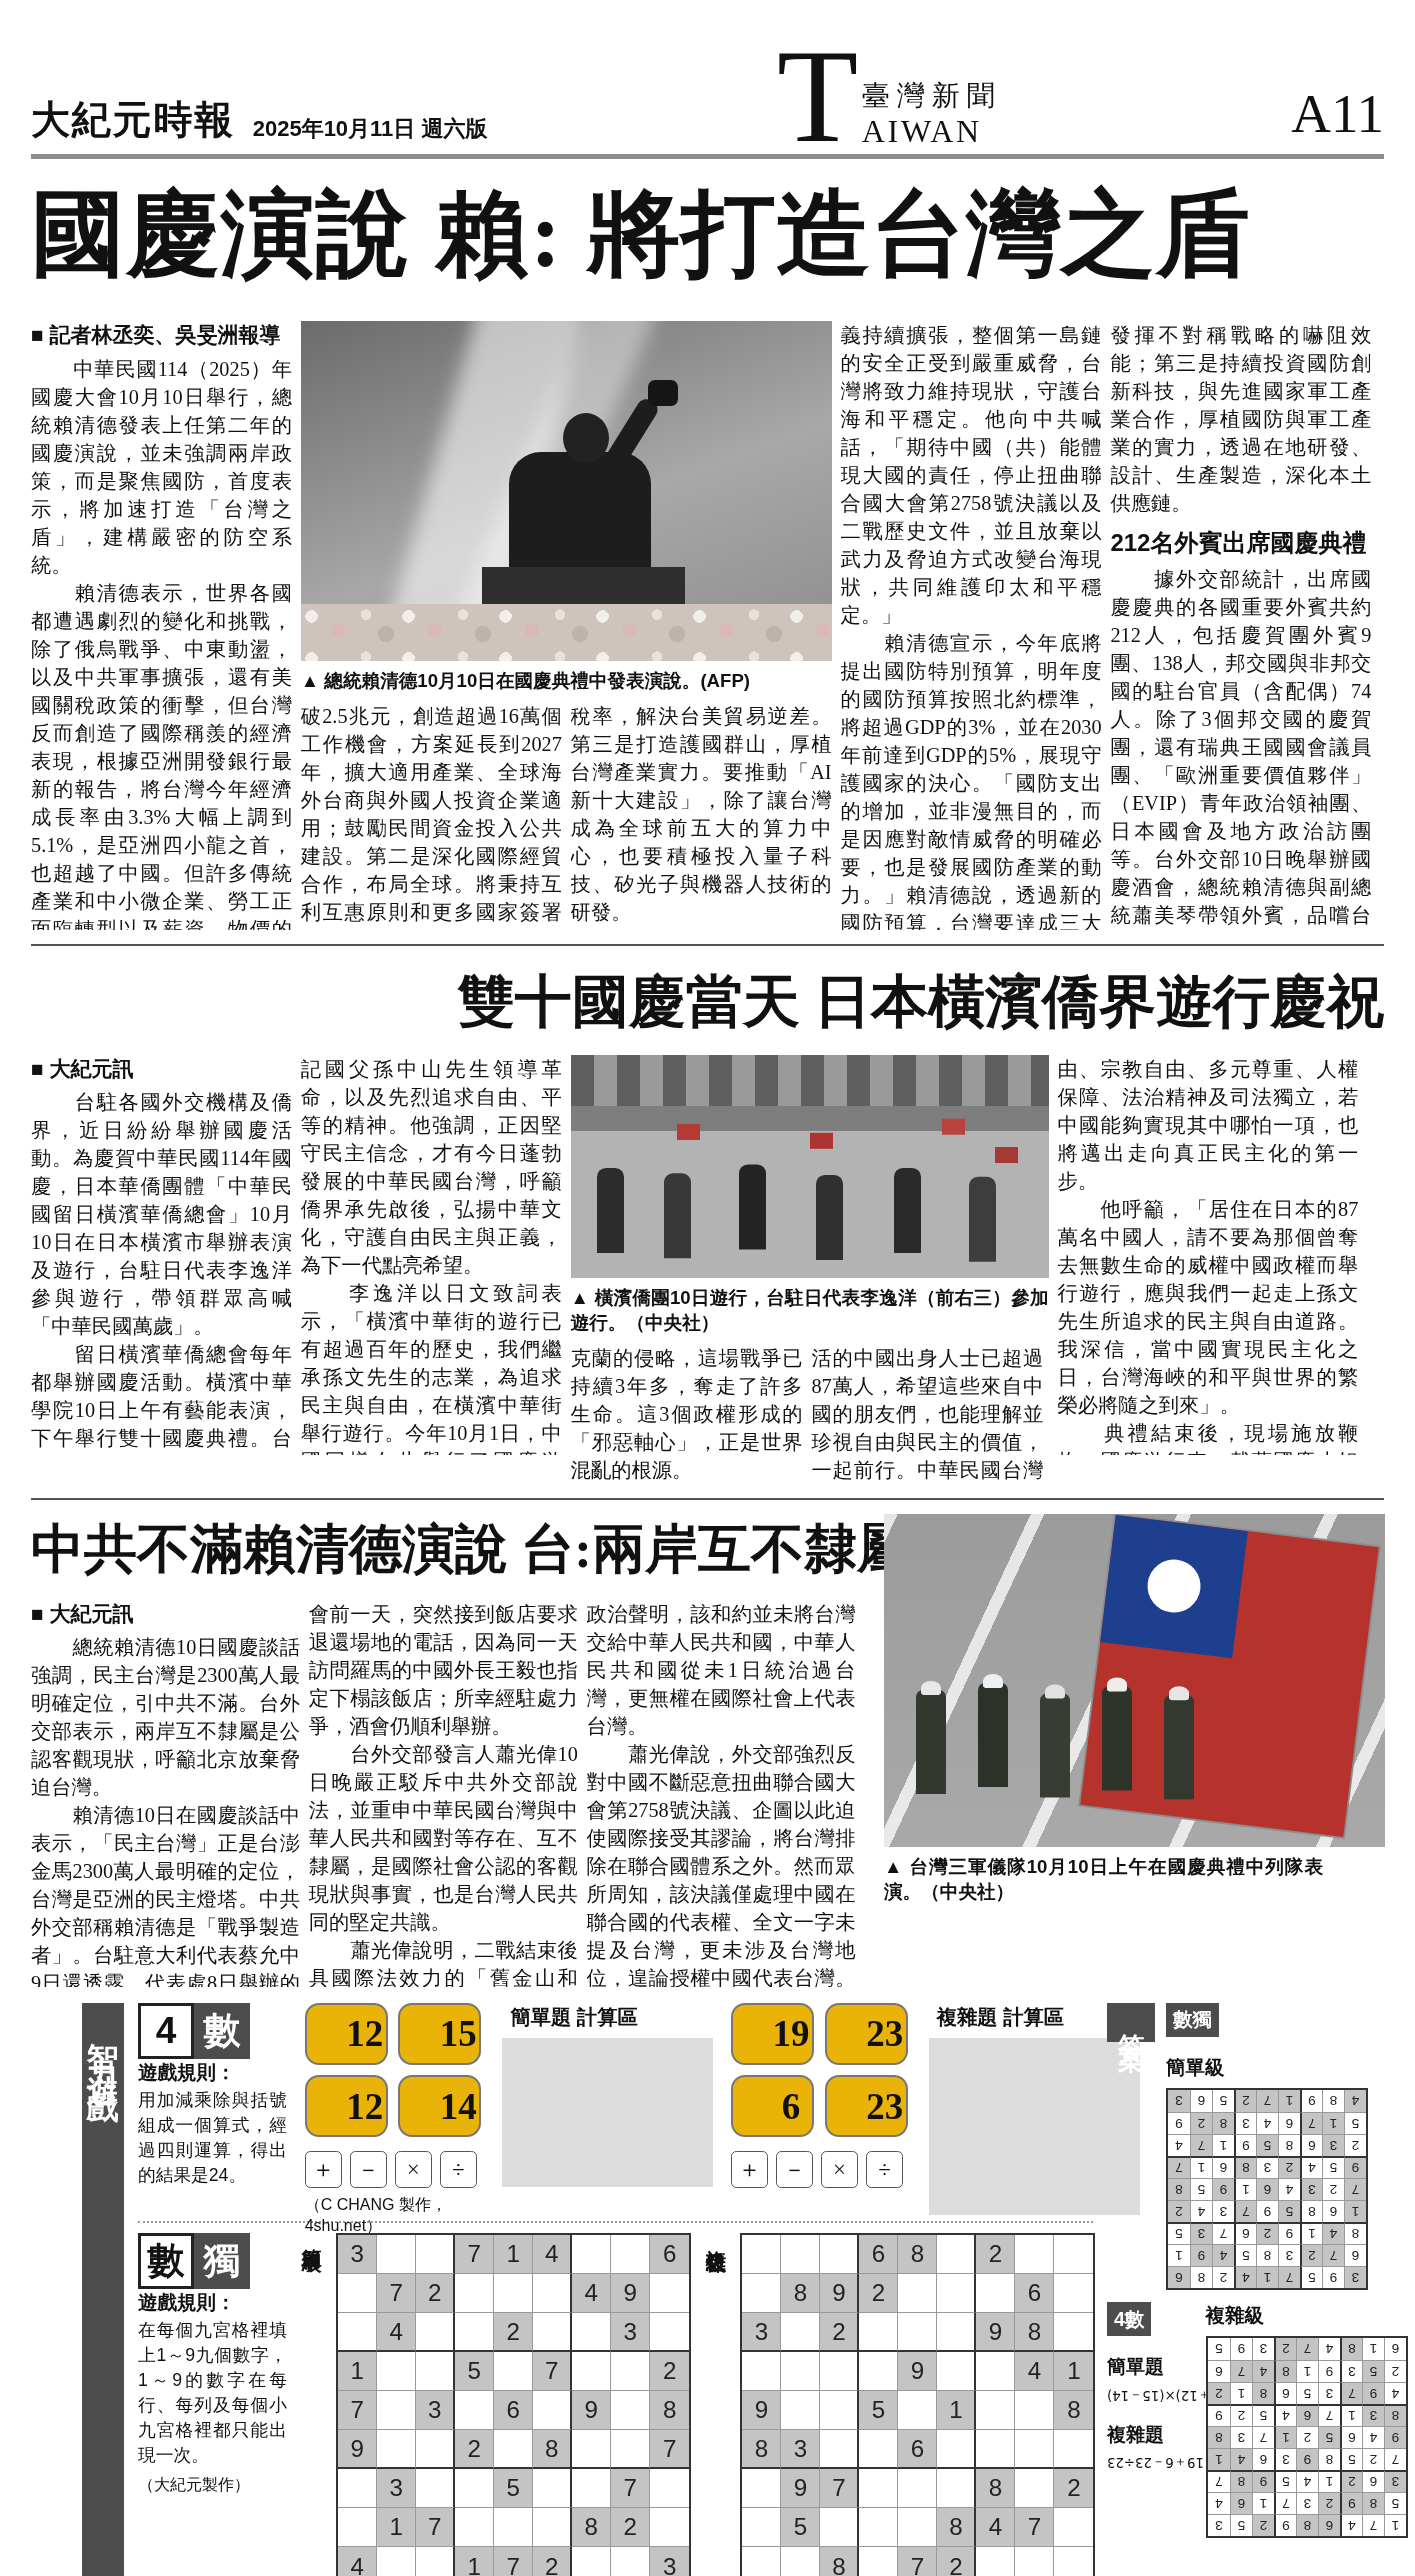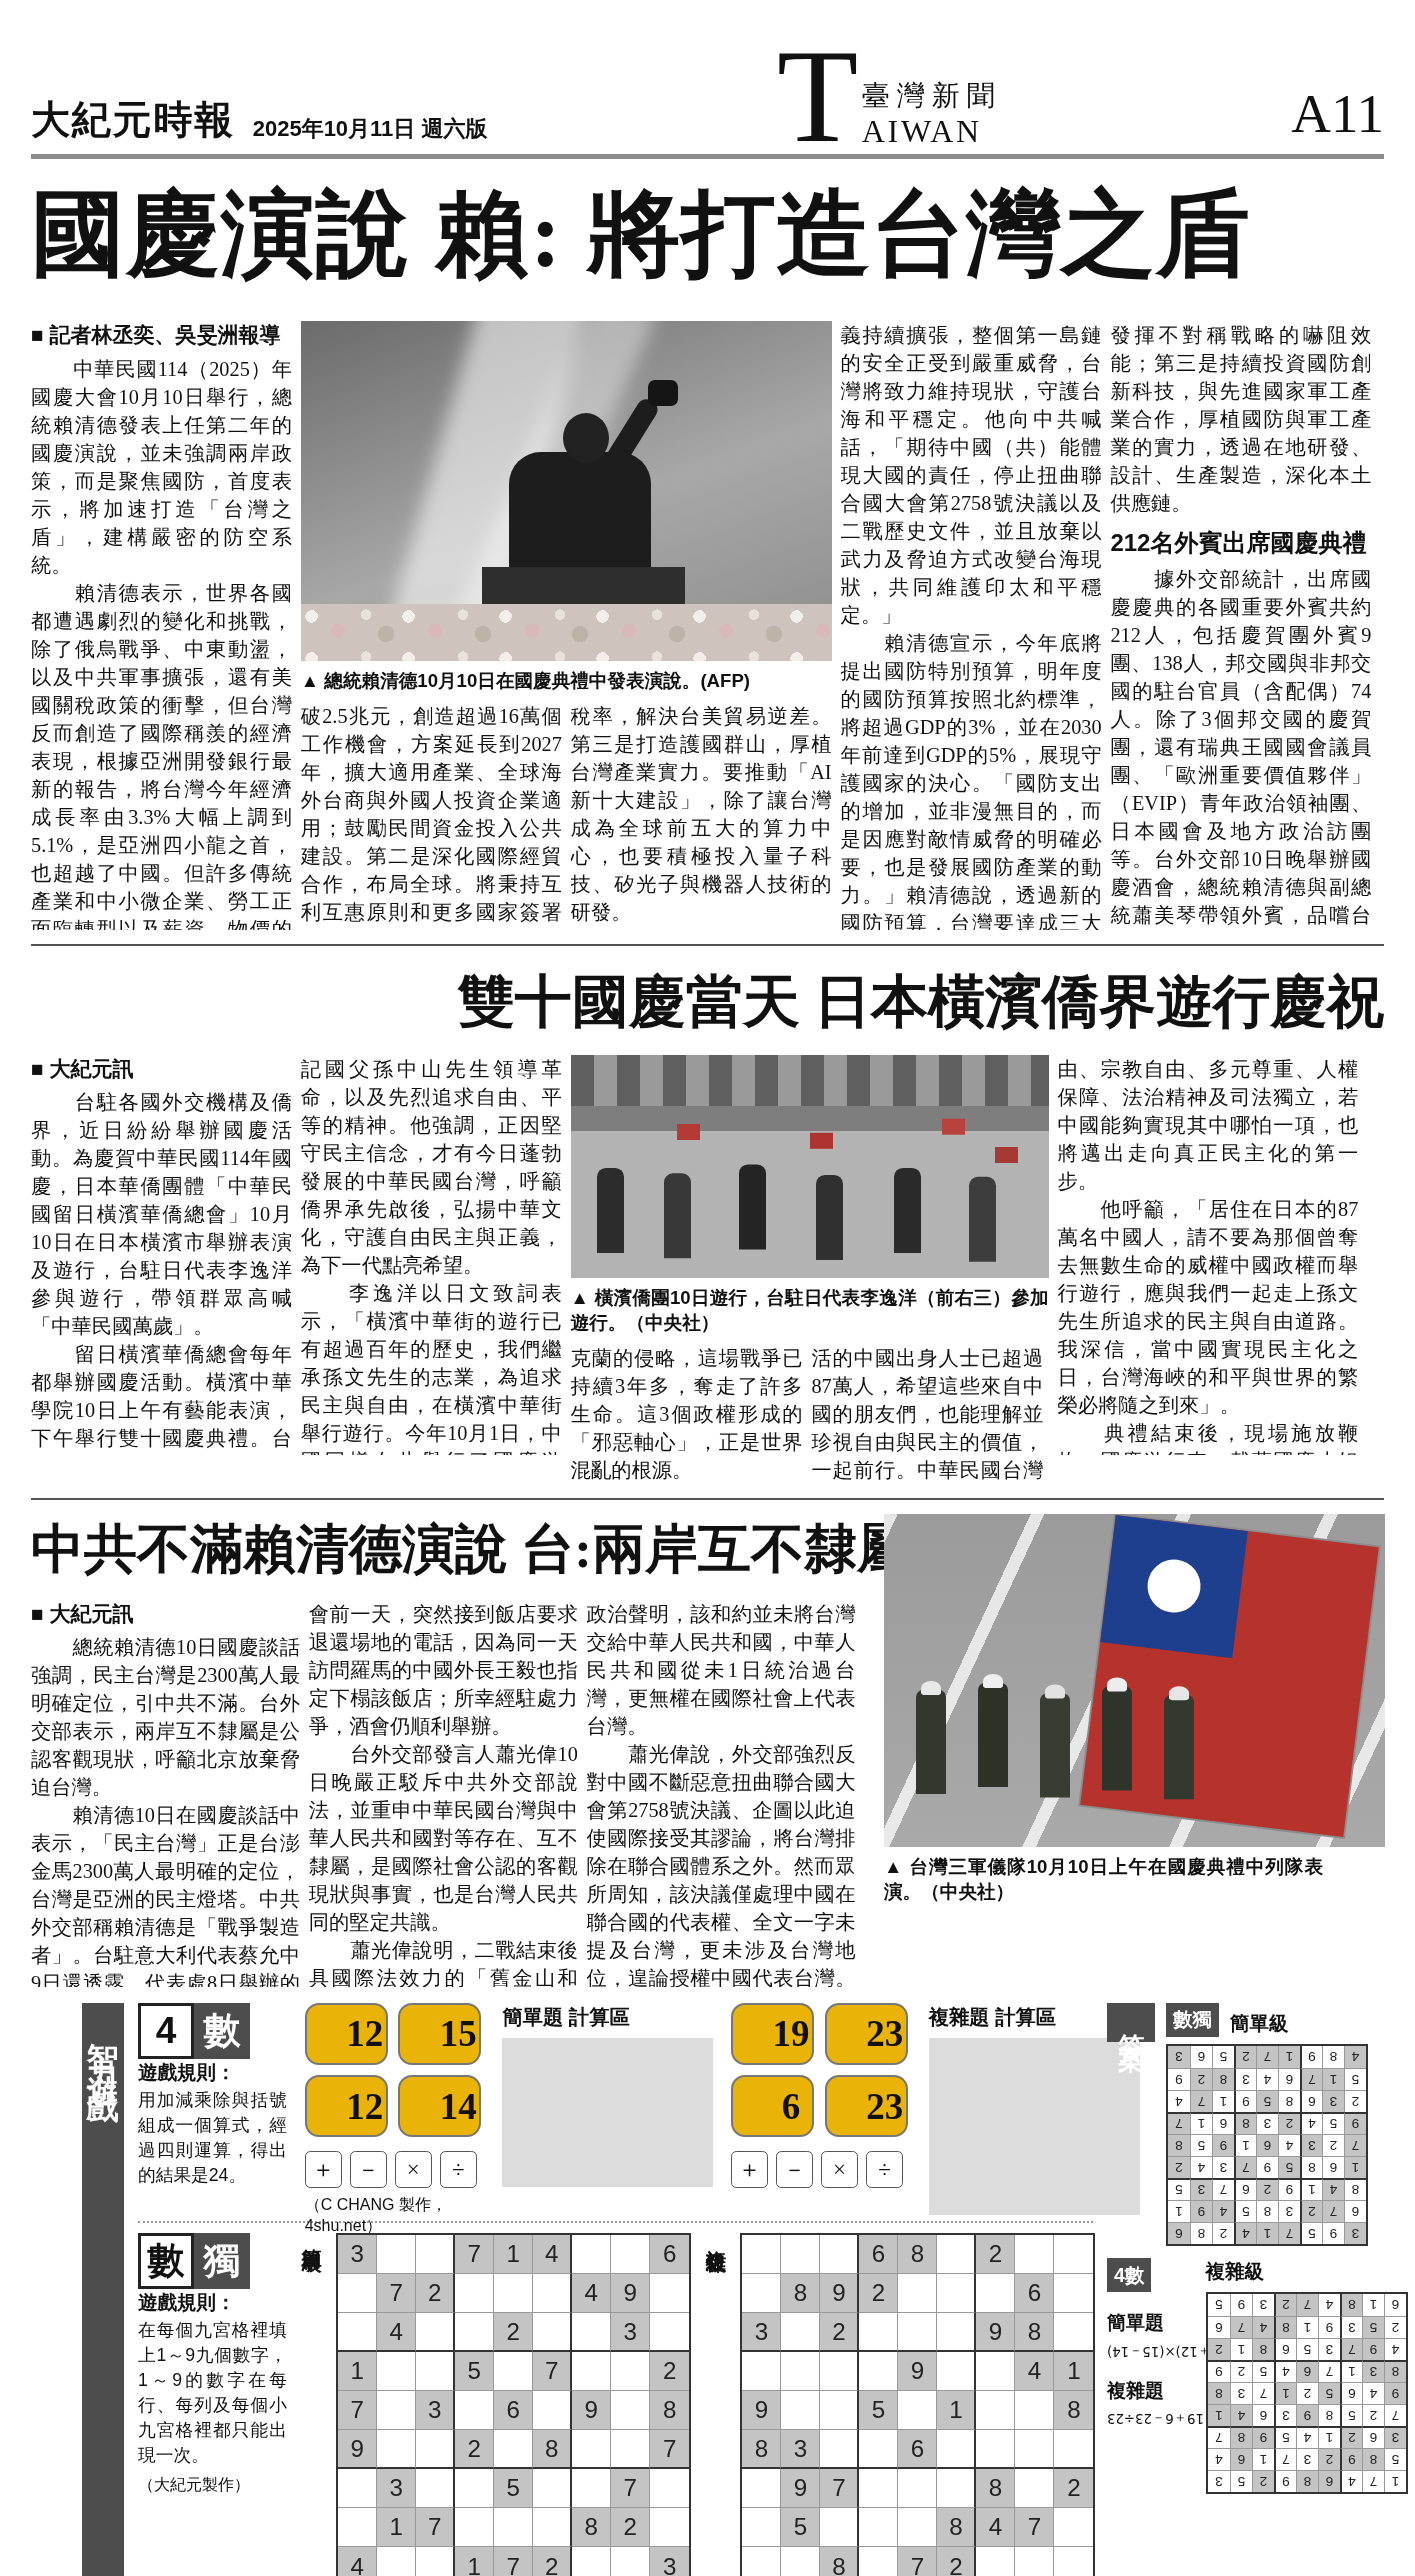--- a/index.html
+++ b/index.html
@@ -93,21 +93,21 @@
   .rules-title{font-weight:bold;font-size:19.5px;margin-top:0;}
   .rules{font-size:17.7px;line-height:25px;margin-top:1.8px;text-align:justify;}
   .credit{font-size:16px;margin-top:7px;font-family:"Liberation Sans",sans-serif;}
   .tiles-block{width:180px;flex:0 0 auto;}
   .tiles{display:grid;grid-template-columns:repeat(2,83px);gap:10.6px;}
   .tiles span{height:58px;border:2.7px solid #777;border-radius:14px;display:flex;align-items:center;justify-content:center;
               font-size:37px;font-weight:bold;font-family:"Liberation Serif",serif;background:#eab308;padding-left:37px;}
   .ops{display:flex;gap:8px;margin-top:14px;}
   .ops span{width:35px;height:35px;border:1.8px solid #555;border-radius:5.3px;display:flex;align-items:center;justify-content:center;font-size:23px;}
   .calc{width:211px;flex:0 0 auto;font-family:"Liberation Sans",sans-serif;}
-  .calc-label{font-weight:bold;font-size:20.3px;margin-bottom:7px;}
+  .calc-label{font-weight:bold;font-size:20.3px;margin-bottom:7px;margin-left:8px;}
   .calc-box{background:#dcdcdc;height:149px;}
   .calc-box.tall{height:177px;}
   .dotted{border:none;border-top:2.7px dotted #999;margin:7px 0 10.6px;}
   .rowS{display:flex;gap:10.6px;}
   .vlabel{writing-mode:vertical-rl;text-orientation:upright;font-family:"Liberation Sans",sans-serif;
           font-size:20.3px;font-weight:bold;letter-spacing:1.8px;flex:0 0 auto;}
   .sgrid{--cell:39px;display:grid;grid-template-columns:repeat(9,var(--cell));grid-auto-rows:var(--cell);
          border:2.7px solid #333;background:#fff;width:fit-content;height:fit-content;flex:0 0 auto;}
   .sd-cell{border-right:0.9px solid #999;border-bottom:0.9px solid #999;display:flex;align-items:center;justify-content:center;
            font-family:"Liberation Sans",sans-serif;font-size:calc(var(--cell)*.62);color:#222;}
@@ -116,21 +116,21 @@
   .sd-cell.bb{border-bottom:2.7px solid #333;}
   .sd-cell:nth-child(9n){border-right:none;}
   .sd-cell:nth-last-child(-n+9){border-bottom:none;}
   .mini{--cell:22px;}
   .rot180{transform:rotate(180deg);}
   .answers{width:297px;flex:0 0 auto;font-family:"Liberation Sans",sans-serif;}
   .ans-row{display:flex;gap:10.6px;}
   .ans-label-dark{background:#4d4d4d;color:#fff;writing-mode:vertical-rl;text-orientation:upright;
                   font-size:26.5px;font-weight:bold;padding:10.6px 6.2px;letter-spacing:8.8px;height:fit-content;flex:0 0 auto;}
   .chip-dark{background:#4d4d4d;color:#fff;font-weight:bold;font-size:19.5px;padding:3.5px 7px;display:inline-block;}
-  .ans-head{display:flex;align-items:flex-end;gap:11px;margin-bottom:7px;font-size:19.5px;font-weight:bold;}
+  .ans-head{display:flex;align-items:flex-start;gap:17px;margin-bottom:7px;font-size:19.5px;font-weight:bold;flex-direction:column;}
   .ans-4{width:88px;flex:0 0 auto;}
   .ans-f-label{font-size:19px;font-weight:bold;margin-top:18px;}
   .formula{display:inline-block;font-size:13.3px;white-space:nowrap;margin-top:5.3px;font-family:"DejaVu Sans",sans-serif;}
   .ans-col2{margin-top:12.4px;display:flex;gap:10.6px;}
 </style>
 </head>
 <body>
 
 <div class="page">
 

